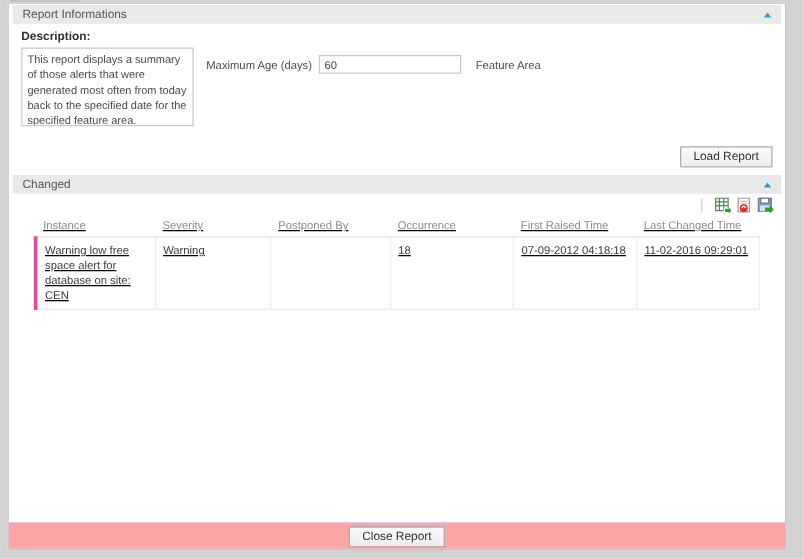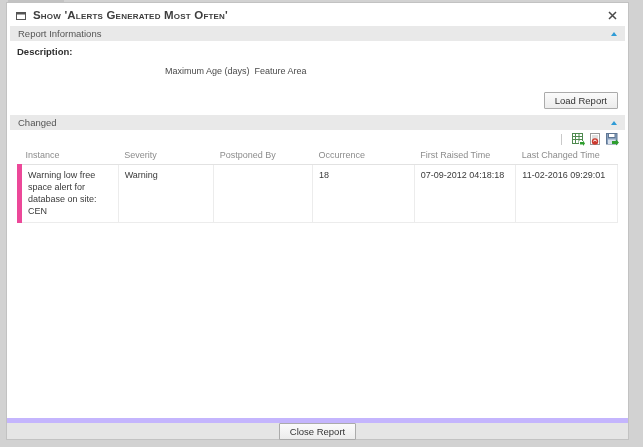--- a/index.html
+++ b/index.html
@@ -68,72 +68,60 @@
     background:linear-gradient(#fbfbfb,#ececec);
     border:1px solid #ababab; border-radius:1px;
     font-family:inherit; font-size:9.5px; color:#333;
     height:17px; padding:0 10px; line-height:15px; cursor:default;
   }
   
   .report-toolbar { display:flex; justify-content:flex-end; align-items:center; height:18px; flex:0 0 18px; padding-right:9px; }
   .toolbar-sep { width:1px; height:11px; background:#c9c9c9; margin-right:6px; }
   .tb-icon { width:13px; height:13px; margin-left:4px; display:inline-flex; cursor:default; }
   
-  .table-wrap { flex:1 1 auto; padding:0 10px; overflow:hidden; }
+  .table-wrap { flex:1 1 auto; padding:0 20px; overflow:hidden;text-decoration:underline; }
   table { width:100%; border-collapse:collapse; table-layout:fixed; }
   th {
     font-size:9px; color:#8c8c8c; font-weight:normal; text-align:left;
     padding:2px 6px 4px 6px; border-bottom:1px solid #e2e2e2; white-space:nowrap; overflow:hidden;
   }
   td {
     font-size:9px; color:#3a3a3a; padding:4px 6px; height:26px;
     border-right:1px solid #ececec; border-bottom:1px solid #ececec;
     vertical-align:top; line-height:1.35; overflow:hidden;
   }
-  td:first-child { border-left:5px solid #ec4899; }
+  td:first-child { border-left:3px solid #ec4899; }
   
   .bottom-bar {
-    flex:0 0 21px; height:21px; border-top:5px solid #c4b5fd;
-    display:flex; justify-content:center; background:#e5e5e5;
+    flex:0 0 21px; height:21px; border-top:1px solid #c4b5fd;
+    display:flex; align-items:center; justify-content:center; background:#fca5a5;
   }
 </style>
 </head>
 <body>
 
 <div class="top-artifact"></div>
 
 <div class="dialog">
 
-  <div class="titlebar">
-    <span class="win-icon">
-      <svg width="11" height="10" viewBox="0 0 11 10">
-        <rect x="0.5" y="1.5" width="9" height="7" fill="none" stroke="#555" stroke-width="1"></rect>
-        <rect x="0.5" y="1.5" width="9" height="2" fill="#555"></rect>
-      </svg>
-    </span>
-    <span class="title">Show 'Alerts Generated Most Often'</span>
-    <span class="close-btn">
-      <svg width="9" height="9" viewBox="0 0 9 9">
-        <path d="M1,1 L8,8 M8,1 L1,8" stroke="#4a4a4a" stroke-width="1.5"></path>
-      </svg>
-    </span>
-  </div>
 
   <div class="section-header">
     <span>Report Informations</span>
     <span class="tri-up"></span>
   </div>
 
   <div class="panel1-body">
     <div class="desc-col">
       <div class="bold-label">Description:</div>
+      <div class="desc-box">This report displays a summary of those alerts that were generated most often from today back to the specified date for the specified feature area.</div>
     </div>
     <div class="vars-col">
       <div class="vars-row">
         <span class="field-label">Maximum Age (days)</span>
+        <input class="age-input" type="text" value="60" style="">
         <span class="field-label">Feature Area</span>
       </div>
     </div>
   </div>
 
   <div class="load-row">
     <button class="btn">Load Report</button>
   </div>
 
   <div class="section-header">

